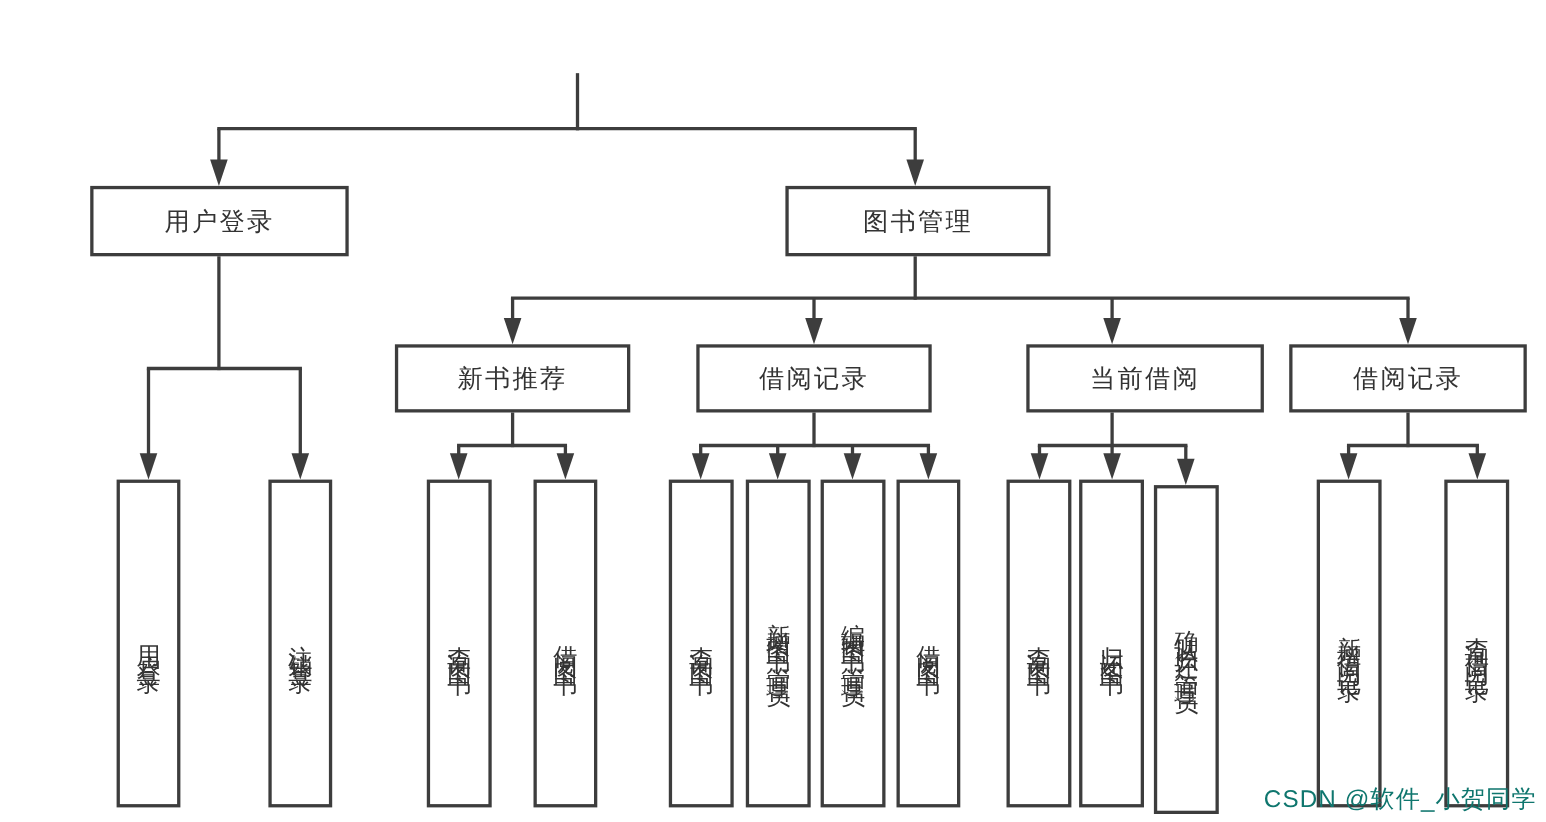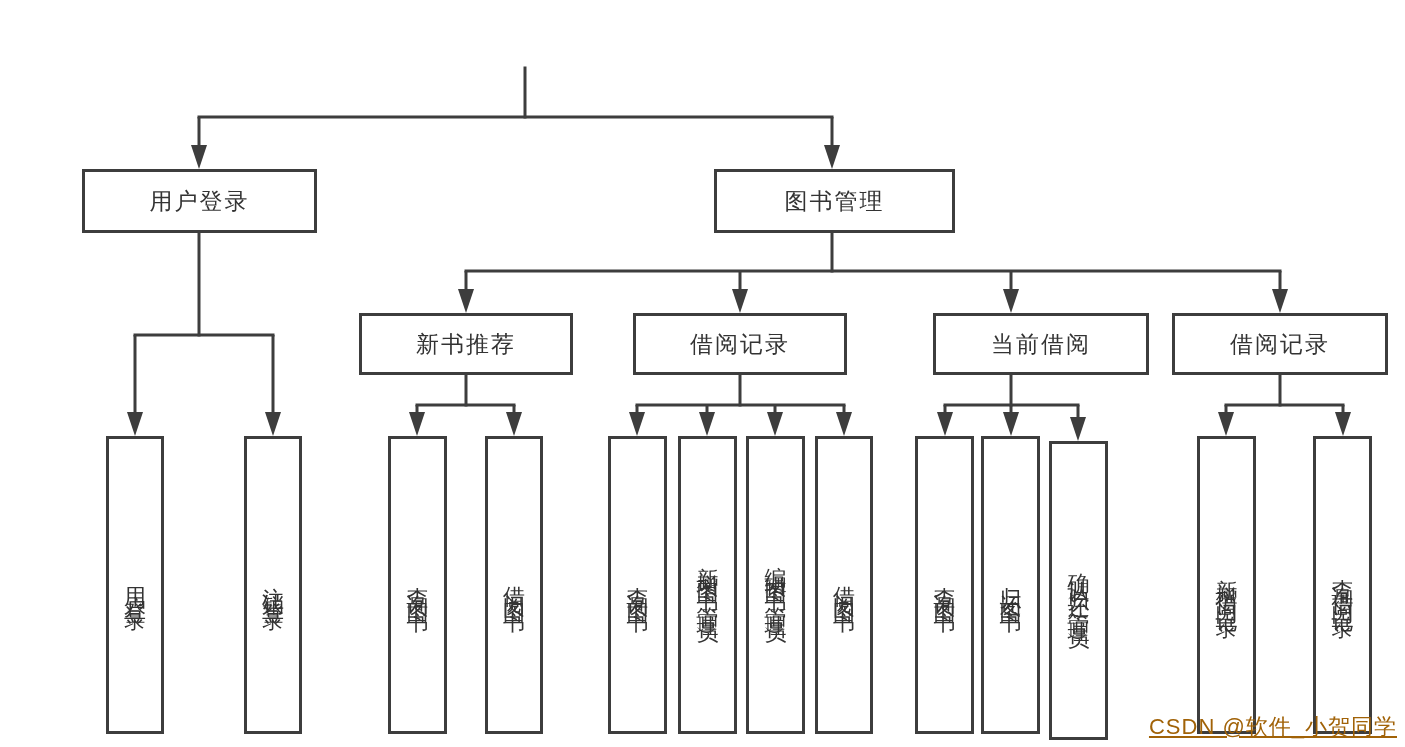--- a/index.html
+++ b/index.html
@@ -29,25 +29,24 @@
     writing-mode:vertical-rl;
     text-orientation:mixed;
     font-size:22px;
     letter-spacing:8px;
   }
   .watermark{
     position:absolute;
     right:8px;
     bottom:5px;
     font-size:22px;
-    color:#a16207;
+    color:#0f766e;
     letter-spacing:1px;
     z-index:6;
     font-family:"Liberation Sans", sans-serif;
-    text-decoration:underline;
   }
 </style>
 </head>
 <body>
 
 <div class="stage">
 
   <svg class="connectors" id="connectors">
       <line x1="525" y1="68" x2="525" y2="117" stroke="#3d3d3d" stroke-width="3" stroke-linecap="square"></line>
       <line x1="199" y1="117" x2="832" y2="117" stroke="#3d3d3d" stroke-width="3" stroke-linecap="square"></line>

